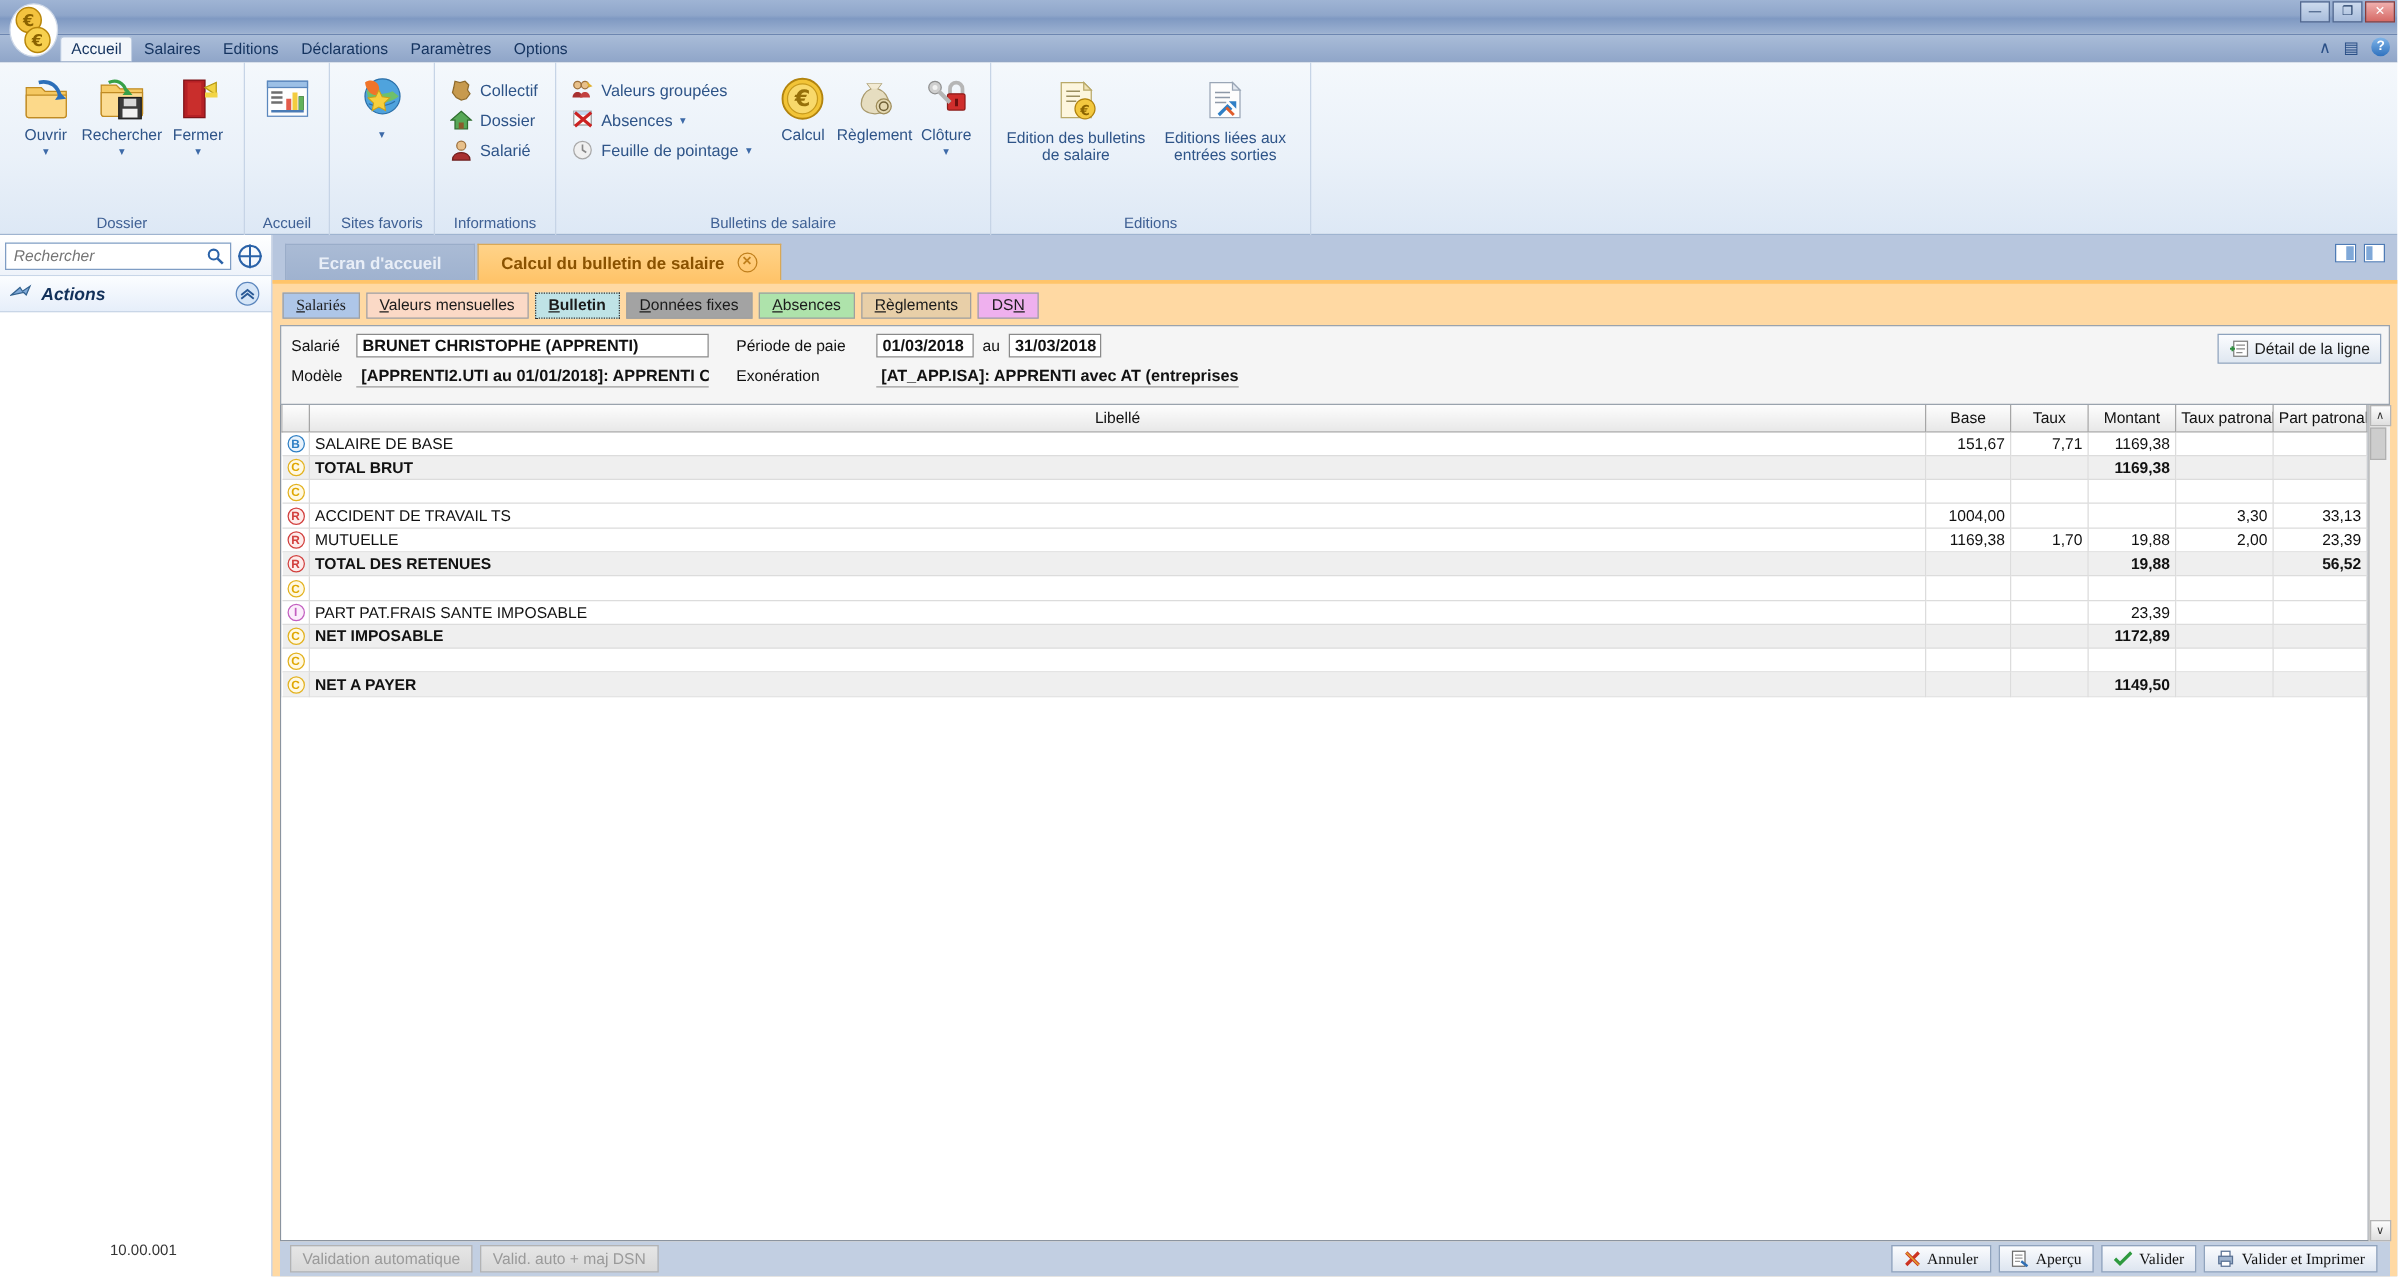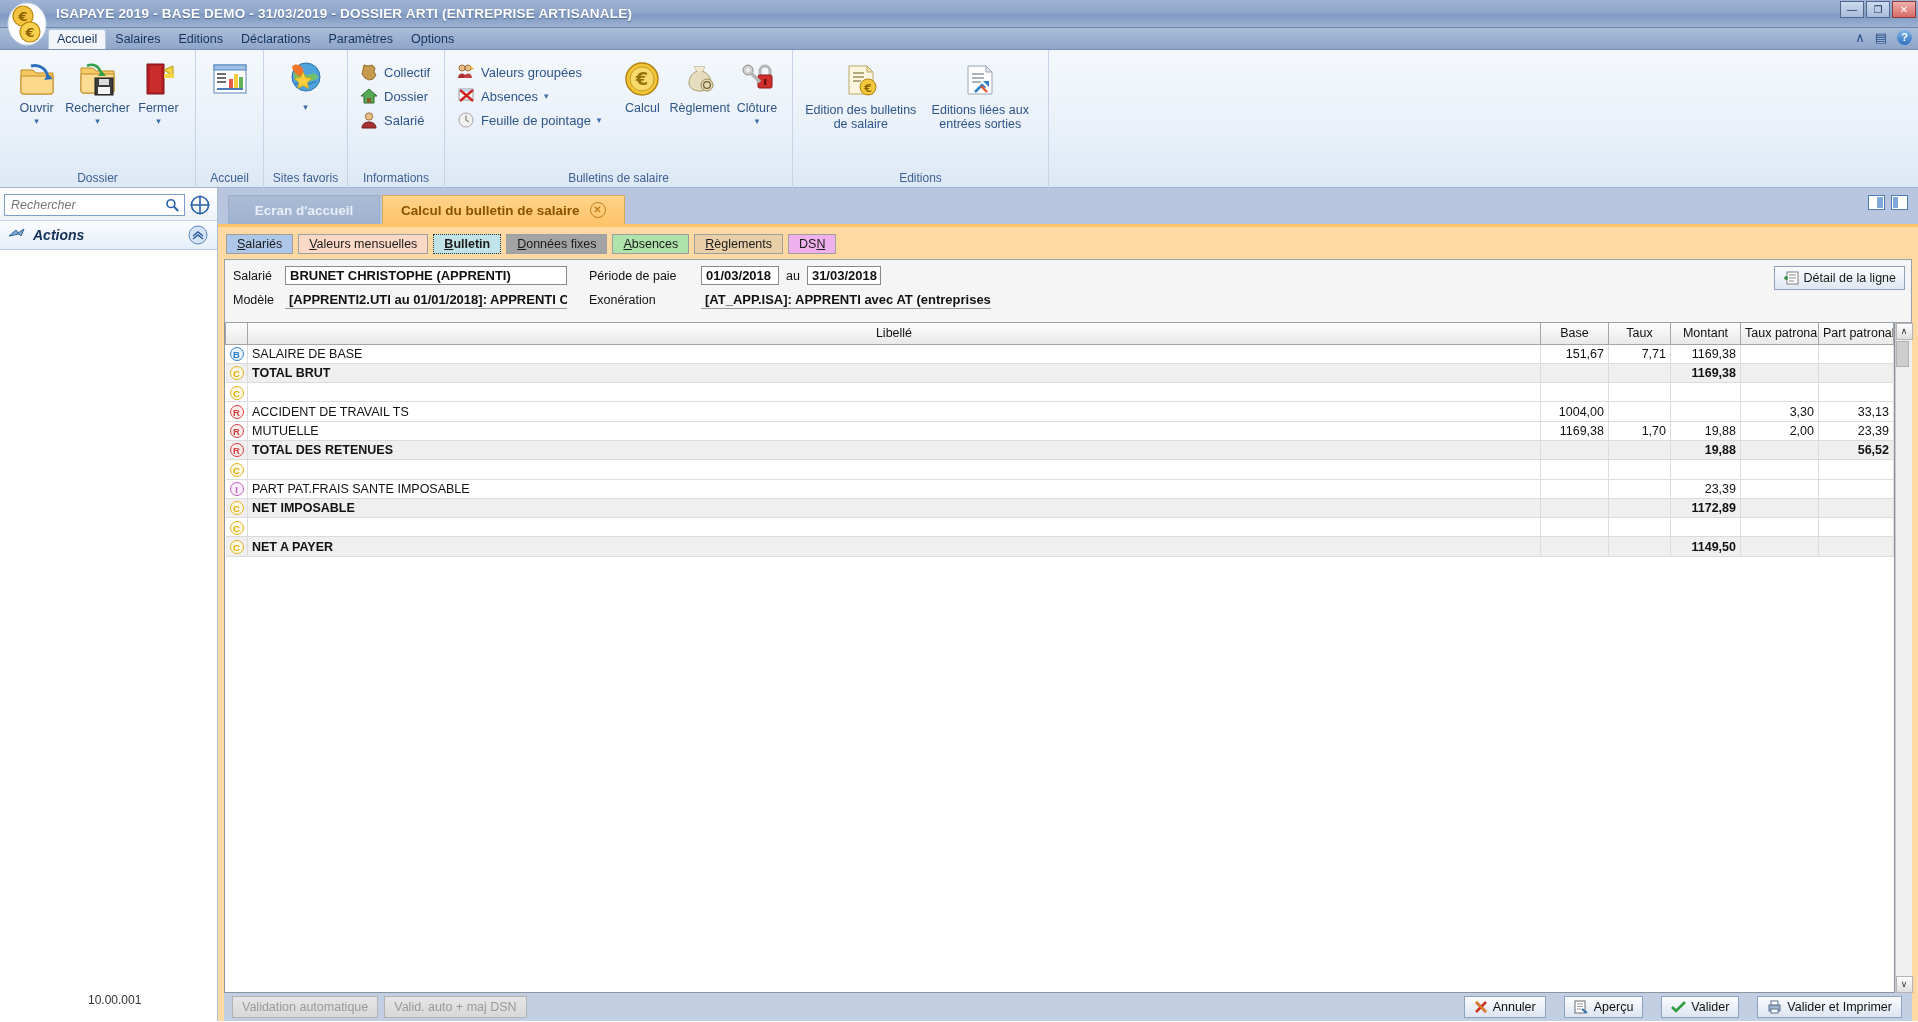--- a/index.html
+++ b/index.html
@@ -257,34 +257,33 @@
     padding:2px 4px; background:#c2cfe2;
   }
   .btn{
     height:22px; display:inline-flex; align-items:center; gap:5px;
     padding:0 9px; font-size:12.5px; color:#111; cursor:pointer;
     background:linear-gradient(to bottom,#fbfcfe,#dde5f0);
     border:1px solid #90a3bd;
   }
   .btn.disabled{ color:#9a9a9a; background:linear-gradient(to bottom,#e6e6e6,#d8d8d8); border-color:#b3b3b3;}
   .bbleft{ display:flex; gap:6px; padding-left:4px;}
-  .bbright{ display:flex; gap:18px; padding-right:6px;}
+  .bbright{ display:flex; gap:6px; padding-right:6px;font-family:Liberation Serif, serif;}
 </style>
 </head>
 <body>
 
 <div class="titlebar">
   <svg class="app-logo" viewBox="0 0 42 44">
     <ellipse cx="21" cy="22" rx="19" ry="21" fill="#ffffff" stroke="#cfd9e8"></ellipse>
     <circle cx="17" cy="14" r="10" fill="#f3c33f" stroke="#b8860b" stroke-width="1.2"></circle>
     <text x="17" y="19" font-size="13" font-weight="bold" fill="#8a6200" text-anchor="middle" font-family="DejaVu Sans">€</text>
     <circle cx="24" cy="30" r="10" fill="#f7d04f" stroke="#b8860b" stroke-width="1.2"></circle>
     <text x="24" y="35" font-size="13" font-weight="bold" fill="#8a6200" text-anchor="middle" font-family="DejaVu Sans">€</text>
   </svg>
-  <div class="title-text">ISAPAYE 2019 - BASE DEMO - 31/03/2019 - DOSSIER ARTI (ENTREPRISE ARTISANALE)</div>
   <div class="win-buttons">
     <div class="win-btn">—</div>
     <div class="win-btn">❐</div>
     <div class="win-btn close">✕</div>
   </div>
 </div>
 
 <div class="menubar">
   <div class="menu-item active">Accueil</div>
   <div class="menu-item">Salaires</div>
@@ -547,21 +546,21 @@
       </div>
       <div class="doctabs-right">
         <div class="panel-icon"></div>
         <div class="panel-icon b"></div>
       </div>
     </div>
 
     <div class="docbody">
 
       <div class="subtabs">
-          <div class="subtab" style="background: rgb(174, 198, 232);"><u>S</u>alariés</div>
+          <div class="subtab" style="background: rgb(174, 198, 232); font-family: Liberation Serif, serif;"><u>S</u>alariés</div>
           <div class="subtab" style="background: rgb(251, 217, 198);"><u>V</u>aleurs mensuelles</div>
           <div class="subtab selected" style="background: rgb(191, 227, 230);"><u>B</u>ulletin</div>
           <div class="subtab" style="background: #a3a3a3;"><u>D</u>onnées fixes</div>
           <div class="subtab" style="background: rgb(174, 227, 171);"><u>A</u>bsences</div>
           <div class="subtab" style="background: rgb(232, 207, 168);"><u>R</u>èglements</div>
           <div class="subtab" style="background: rgb(239, 176, 238);">DS<u>N</u></div>
         </div>
 
       <div class="formarea">
         <div class="formrow">

